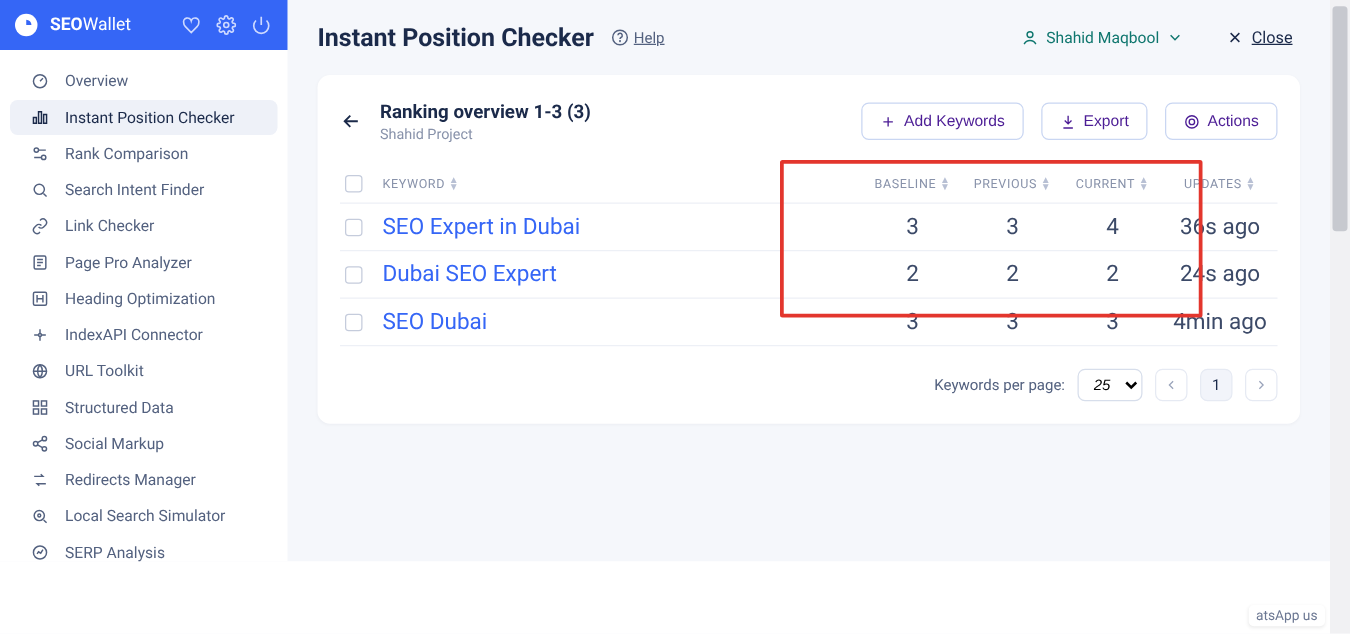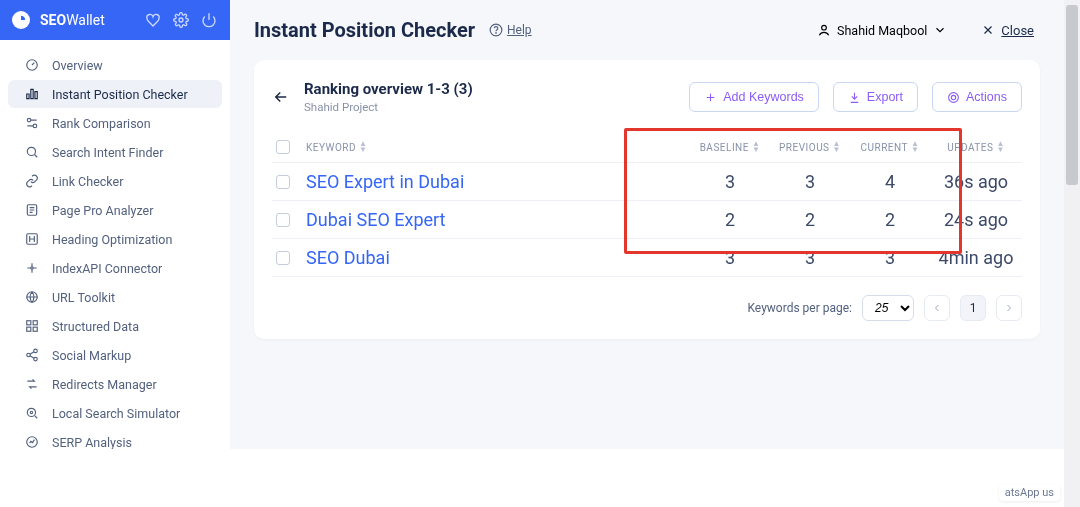--- a/index.html
+++ b/index.html
@@ -19,33 +19,33 @@
   .nav-item.active { background: #eef1f8; color: #1b2a4a; }
   .nav-item .nico { width: 16px; height: 16px; display: flex; align-items: center; justify-content: center; }
   .nav-item .nico svg { width: 14px; height: 14px; stroke: currentColor; fill: none; stroke-width: 2; }
 
   .main { flex: 1; padding: 0 0 0 0; display: flex; flex-direction: column; }
   .topbar { display: flex; align-items: center; padding: 18px 30px 18px 24px; gap: 14px; }
   .page-title { font-size: 20px; font-weight: 700; color: #1b2a4a; }
   .help { display: flex; align-items: center; gap: 4px; color: #53617f; font-size: 12px; text-decoration: underline; cursor: pointer; }
   .help svg { width: 14px; height: 14px; stroke: currentColor; fill: none; stroke-width: 2; }
   .top-spacer { flex: 1; }
-  .user-pill { display: flex; align-items: center; gap: 6px; color: #000000; font-size: 12.5px; cursor: pointer; }
+  .user-pill { display: flex; align-items: center; gap: 6px; color: #0f766e; font-size: 12.5px; cursor: pointer; }
   .user-pill svg { width: 14px; height: 14px; stroke: currentColor; fill: none; stroke-width: 2; }
   .close-link { display: flex; align-items: center; gap: 6px; color: #1b2a4a; font-size: 13px; text-decoration: underline; cursor: pointer; margin-left: 20px; }
   .close-link svg { width: 14px; height: 14px; stroke: currentColor; fill: none; stroke-width: 2; }
 
   .card { background: #fff; border-radius: 10px; margin: 0 24px 20px 24px; padding: 20px 18px 18px 18px; box-shadow: 0 1px 3px rgba(20,30,60,.04); }
   .card-header { display: flex; align-items: center; gap: 14px; margin-bottom: 18px; }
   .back-arrow { width: 18px; height: 18px; cursor: pointer; color: #1b2a4a; }
   .back-arrow svg { width: 18px; height: 18px; stroke: currentColor; fill: none; stroke-width: 2; }
   .title-block .h { font-size: 15px; font-weight: 700; color: #1b2a4a; }
   .title-block .sub { font-size: 11.5px; color: #8892aa; margin-top: 2px; }
   .card-header-spacer { flex: 1; }
-  .btn { display: inline-flex; align-items: center; gap: 6px; border: 1px solid #c9d6f2; background: #fff; color: #8b5cf6; padding: 7px 14px; border-radius: 6px; font-size: 12.5px; cursor: pointer; }
+  .btn { display: inline-flex; align-items: center; gap: 6px; border: 1px solid #c9d6f2; background: #fff; color: #4c1d95; padding: 7px 14px; border-radius: 6px; font-size: 12.5px; cursor: pointer; }
   .btn svg { width: 13px; height: 13px; stroke: currentColor; fill: none; stroke-width: 2; }
 
   .table { width: 100%; position: relative; }
   .thead, .trow { display: grid; grid-template-columns: 34px 1fr 80px 80px 80px 92px; align-items: center; }
   .thead { border-bottom: 1px solid #edf0f6; padding: 8px 0; color: #8892aa; font-size: 10px; letter-spacing: .5px; text-transform: uppercase; }
   .thead .th { display:flex; align-items:center; gap:3px; cursor:pointer; justify-content:center; }
   .thead .th.kw { justify-content:flex-start; }
   .sort-arrows { font-size:8px; color:#b8c0d4; line-height:6px; }
   .trow { border-bottom: 1px solid #edf0f6; padding: 8px 0; font-size: 18px; color: #3c4a68; }
   .trow .kwcell { color: #3566f6; cursor: pointer; }

